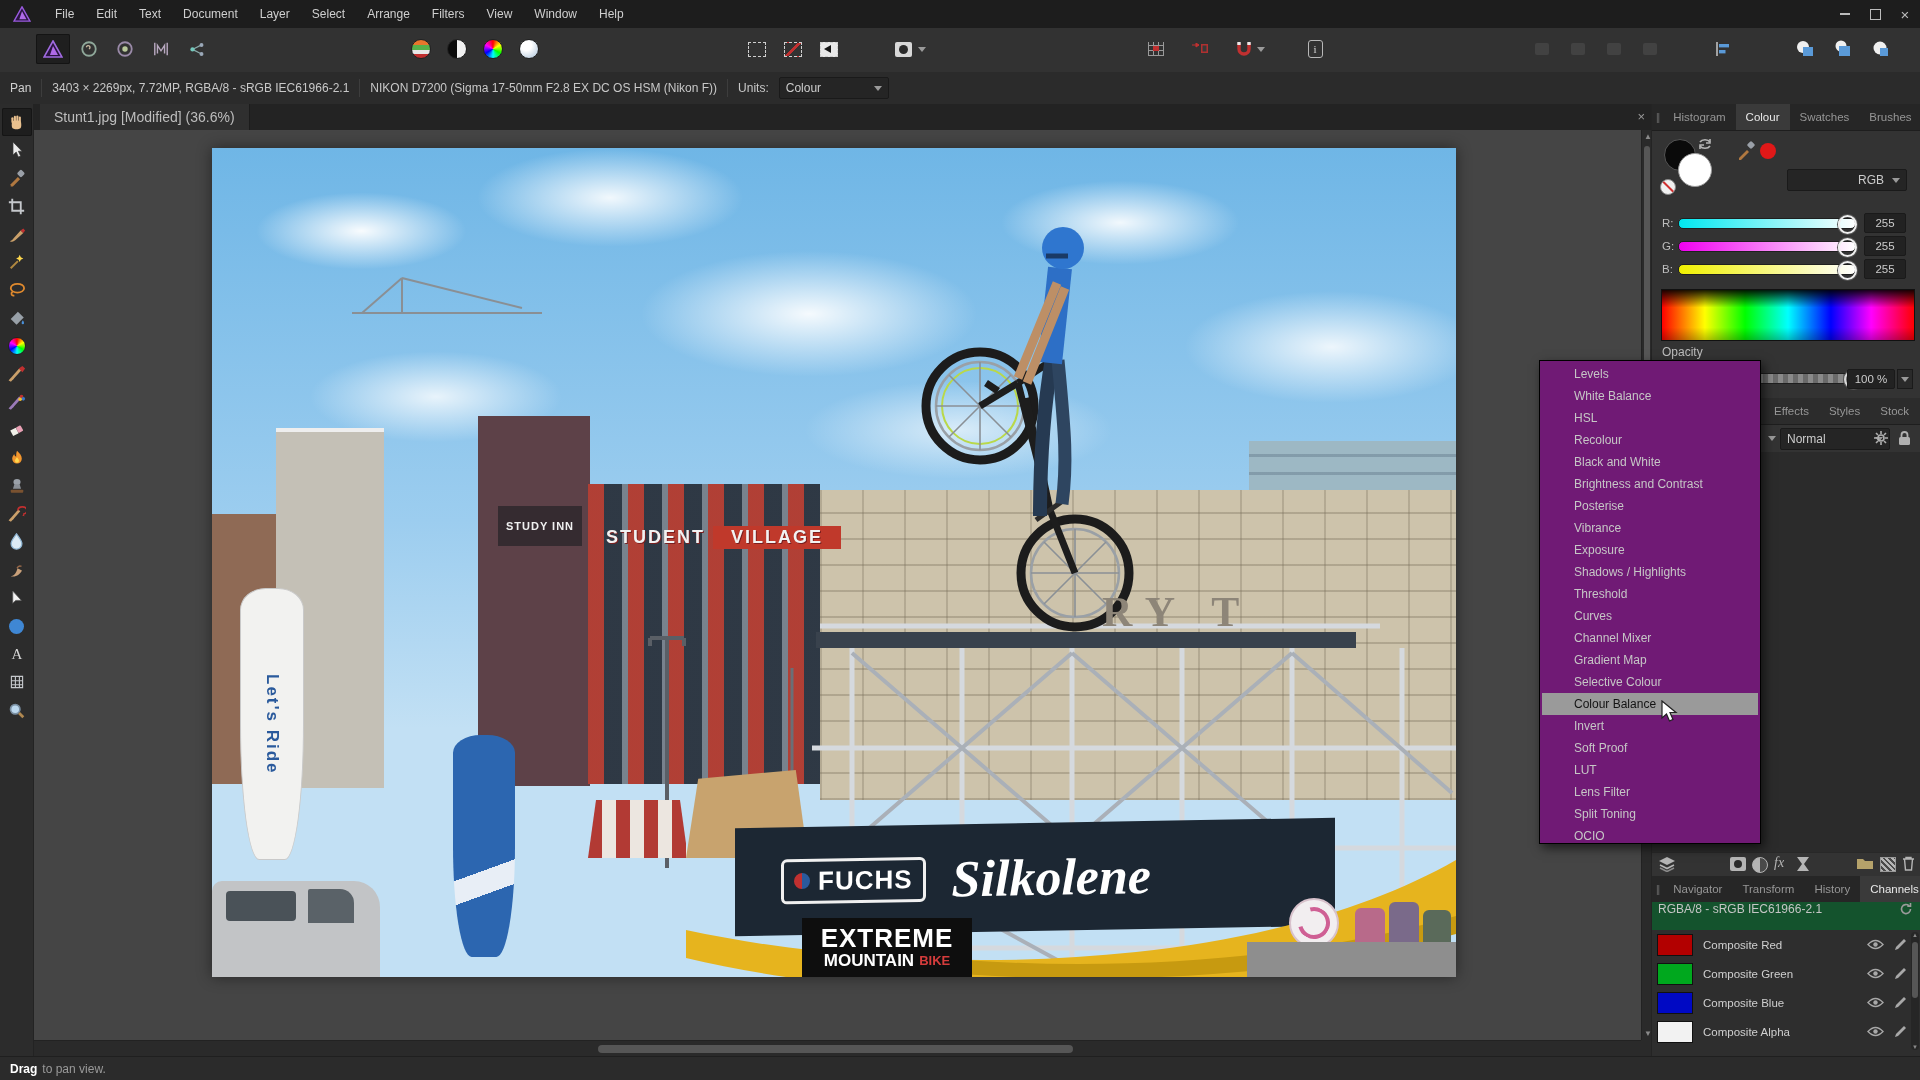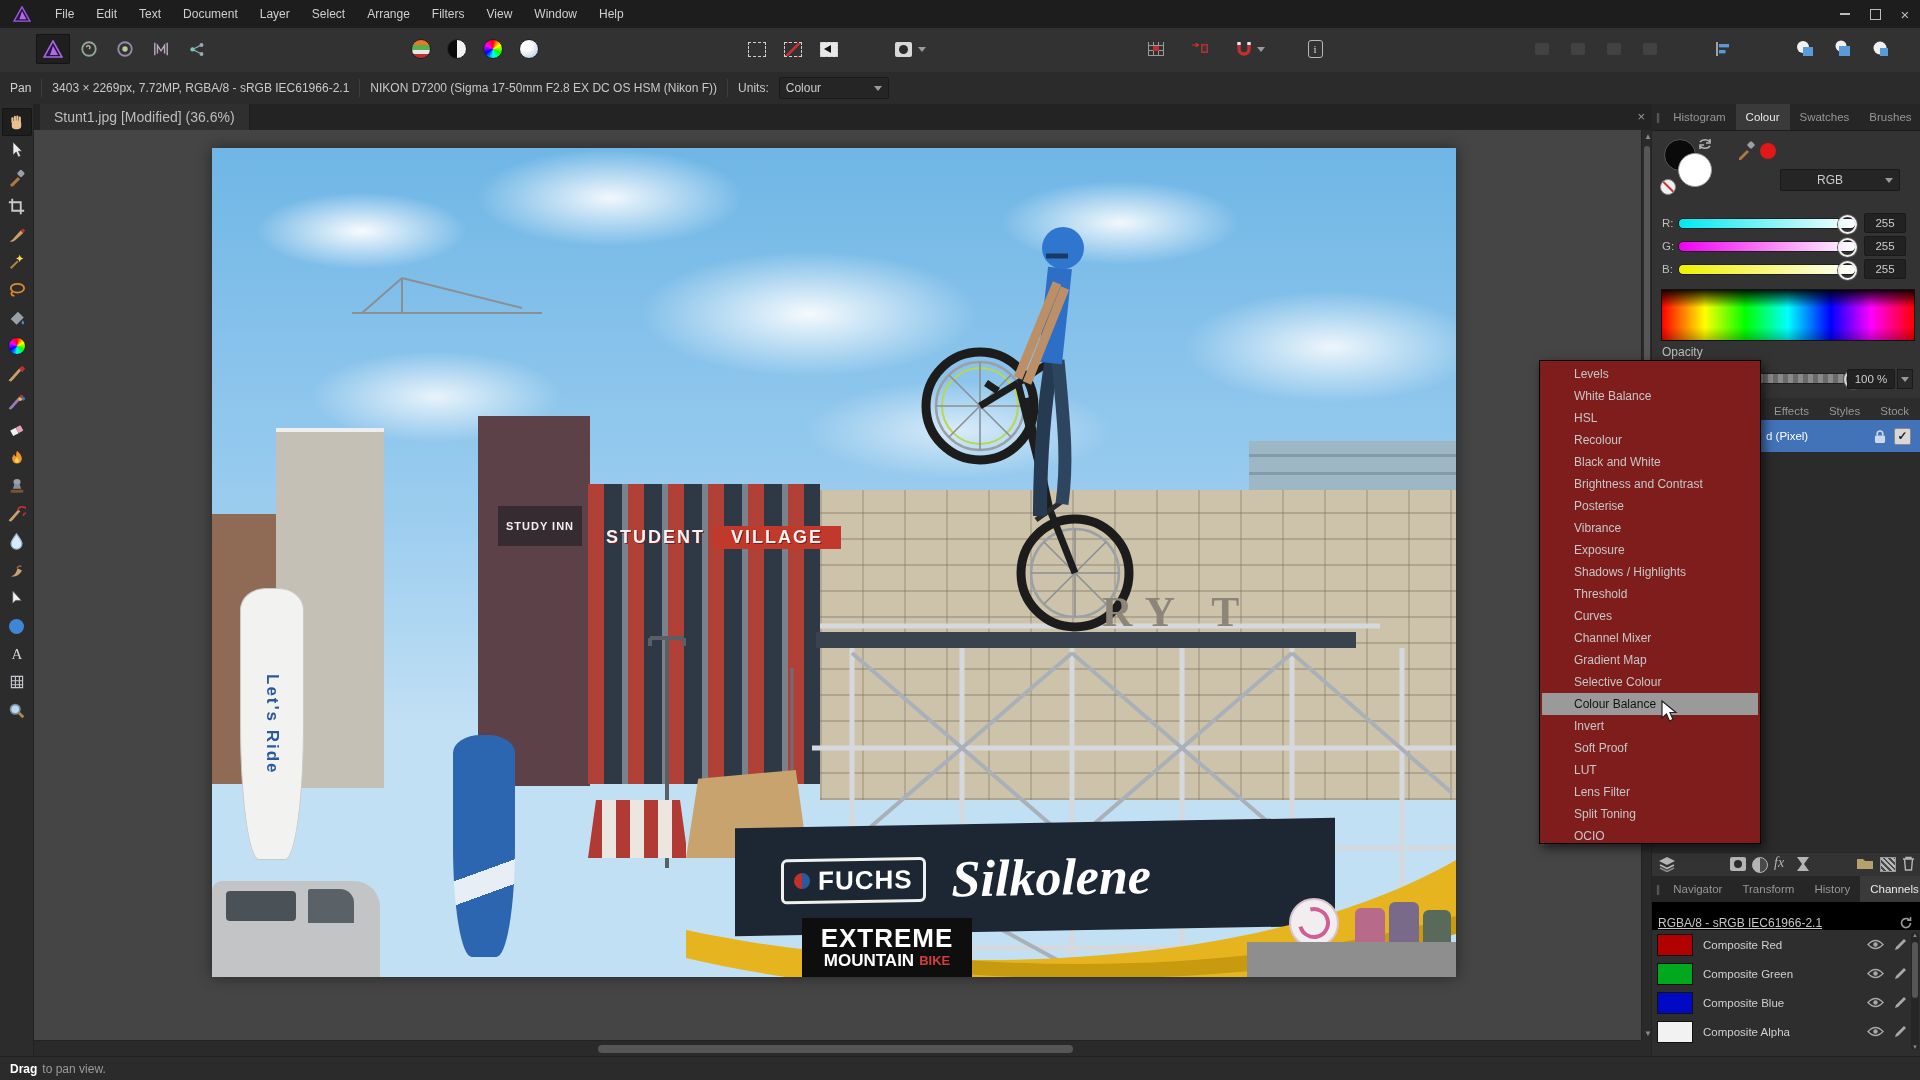--- a/index.html
+++ b/index.html
@@ -67,21 +67,21 @@
   .spectrum{position:absolute;left:9px;top:158px;width:252px;height:50px;border:1px solid #111;
      background:linear-gradient(180deg,rgba(0,0,0,.9) 0%,rgba(0,0,0,0) 35%,rgba(0,0,0,0) 75%,rgba(0,0,0,.25) 100%),
      linear-gradient(90deg,#f00,#ff0 17%,#0f0 33%,#0ff 50%,#00f 67%,#f0f 83%,#f00);}
   .layer-row{position:absolute;left:0;top:316px;width:269px;height:32px;background:#4273b8;display:flex;align-items:center;color:#fff;}
   .chk{width:15px;height:15px;background:#d8d8d8;border:1px solid #888;border-radius:2px;color:#222;font-size:12px;display:flex;align-items:center;justify-content:center;font-weight:bold;}
   .ch-row{height:29px;display:flex;align-items:center;padding-left:5px;color:#cfcfcf;font-size:11.5px;}
   .ch-thumb{width:34px;height:20px;border:1px solid #111;margin-right:10px;}
   .iconbar{position:absolute;left:0;top:748px;width:269px;height:24px;background:#333;border-top:1px solid #282828;border-bottom:1px solid #282828;}
   .ib{position:absolute;top:3px;color:#b5b5b5;}
   
-  .adjmenu{left:1539px;top:360px;width:222px;height:484px;background:#7f1d1d;border:1px solid #000;box-shadow:3px 4px 10px rgba(0,0,0,.6);z-index:50;display:flex;flex-direction:column;padding-top:2px;box-sizing:border-box;}
+  .adjmenu{left:1539px;top:360px;width:222px;height:484px;background:#701a75;border:1px solid #000;box-shadow:3px 4px 10px rgba(0,0,0,.6);z-index:50;display:flex;flex-direction:column;padding-top:2px;box-sizing:border-box;}
   .m-item{height:22px;line-height:22px;padding-left:34px;color:#c6c6c6;font-size:12px;white-space:nowrap;}
   .m-item.hl{background:#9a9a9a;color:#141414;margin:0 2px;padding-left:32px;}
   
   .statusbar{left:0;top:1056px;width:1920px;height:24px;background:#2b2b2b;border-top:1px solid #1f1f1f;display:flex;align-items:center;padding-left:10px;box-sizing:border-box;}
   .dashedbox{width:16px;height:13px;border:1px dashed #cfcfcf;}
   svg{display:block;}
 </style>
 </head>
 <body>
 
@@ -548,21 +548,21 @@
       </svg>
     <div style="position:absolute;left:8px;top:48px;width:14px;height:14px;border-radius:50%;background:#f0f0f0;border:1px solid #888;overflow:hidden;">
         <div style="width:20px;height:2px;background:#d03030;transform:rotate(45deg) translate(2px,6px);"></div>
       </div>
     <svg style="position:absolute;left:84px;top:10px;" width="20" height="20" viewBox="0 0 20 20">
         <rect x="12" y="1" width="6" height="6" rx="1.4" fill="#9aa0a8" transform="rotate(45 15 4)"></rect>
         <path d="M3 17l8-8 2 2-8 8H3z" fill="#b07840"></path>
       </svg>
     <div style="position:absolute;left:108px;top:12px;width:16px;height:16px;border-radius:50%;background:#e01818;"></div>
 
-    <div class="combo" style="position:absolute;right:21px;top:38px;width:76px;justify-content:space-between;padding-left:36px;">
+    <div class="combo" style="position:absolute;right:14px;top:38px;width:76px;justify-content:flex-end;padding-left:36px;">
       <span>RGB</span>
       <div class="dd-arrow"></div>
     </div>
 
     <div class="slider-row" style="left:10px;top:84px;">
       <span class="slider-label">R:</span>
       <div class="slider-track" style="background:linear-gradient(90deg,#00e8f0,#ffffff);">
           <div class="slider-knob"></div>
         </div>
       <div class="val-box">255</div>
@@ -616,28 +616,20 @@
     <svg style="position:absolute;right:32px;top:5px;" width="16" height="16" viewBox="0 0 16 16">
         <circle cx="8" cy="8" r="3" fill="none" stroke="#b0b0b0" stroke-width="1.6"></circle>
         <path d="M8 1v3M8 12v3M1 8h3M12 8h3M3 3l2 2M11 11l2 2M13 3l-2 2M5 11l-2 2" stroke="#b0b0b0" stroke-width="1.6"></path>
       </svg>
     <svg style="position:absolute;right:10px;top:5px;" width="13" height="16" viewBox="0 0 13 16">
         <rect x="1" y="7" width="11" height="8" rx="1.5" fill="#b0b0b0"></rect>
         <path d="M3.5 7V5a3 3 0 0 1 6 0v2" fill="none" stroke="#b0b0b0" stroke-width="1.8"></path>
       </svg>
   </div>
 
-  <div class="layer-row">
-    <span style="margin-left:114px;font-size:11.5px;">d (Pixel)</span>
-    <svg style="margin-left:auto;margin-right:8px;" width="12" height="15" viewBox="0 0 13 16">
-        <rect x="1" y="7" width="11" height="8" rx="1.5" fill="#cdd8ea"></rect>
-        <path d="M3.5 7V5a3 3 0 0 1 6 0v2" fill="none" stroke="#cdd8ea" stroke-width="1.8"></path>
-      </svg>
-    <div class="chk" style="margin-right:10px;">✓</div>
-  </div>
 
   <div style="position:absolute;left:0;top:348px;width:269px;height:400px;background:#2b2b2b;"></div>
 
   <div class="iconbar">
     <svg class="ib" style="left:6px;" width="18" height="16" viewBox="0 0 18 16">
         <path d="M9 1l8 4-8 4-8-4z" fill="#b5b5b5"></path>
         <path d="M2 9l7 3.5L16 9" fill="none" stroke="#b5b5b5" stroke-width="1.6"></path>
         <path d="M2 12l7 3.5L16 12" fill="none" stroke="#8a8a8a" stroke-width="1.6"></path>
       </svg>
     <div class="ib" style="left:78px;top:4px;width:16px;height:14px;background:#b5b5b5;border-radius:2px;display:flex;align-items:center;justify-content:center;">
@@ -658,21 +650,21 @@
   </div>
 
   <div class="ptabs" style="position:absolute;left:0;top:772px;width:269px;">
     <span class="grip">||</span>
     <div class="ptab">Navigator</div>
     <div class="ptab">Transform</div>
     <div class="ptab">History</div>
     <div class="ptab active">Channels</div>
   </div>
 
-  <div style="position:absolute;left:0;top:798px;width:269px;height:28px;display:flex;align-items:flex-end;background:#000000;text-decoration:underline;">
+  <div style="position:absolute;left:0;top:798px;width:269px;height:28px;display:flex;align-items:flex-start;background:#14532d;">
     <span style="margin-left:6px;color:#c5c5c5;">RGBA/8 - sRGB IEC61966-2.1</span>
     <svg style="margin-left:auto;margin-right:8px;" width="14" height="14" viewBox="0 0 14 14">
         <path d="M11.5 7a4.5 4.5 0 1 1-1.4-3.2M11.5 1v3.2H8.3" fill="none" stroke="#9a9a9a" stroke-width="1.6"></path>
       </svg>
   </div>
 
   <div style="position:absolute;left:0;top:826px;width:269px;height:126px;background:#2e2e2e;overflow:hidden;">
     <div class="ch-row">
       <div class="ch-thumb" style="background:#b20000;"></div>
       <span>Composite Red</span>

